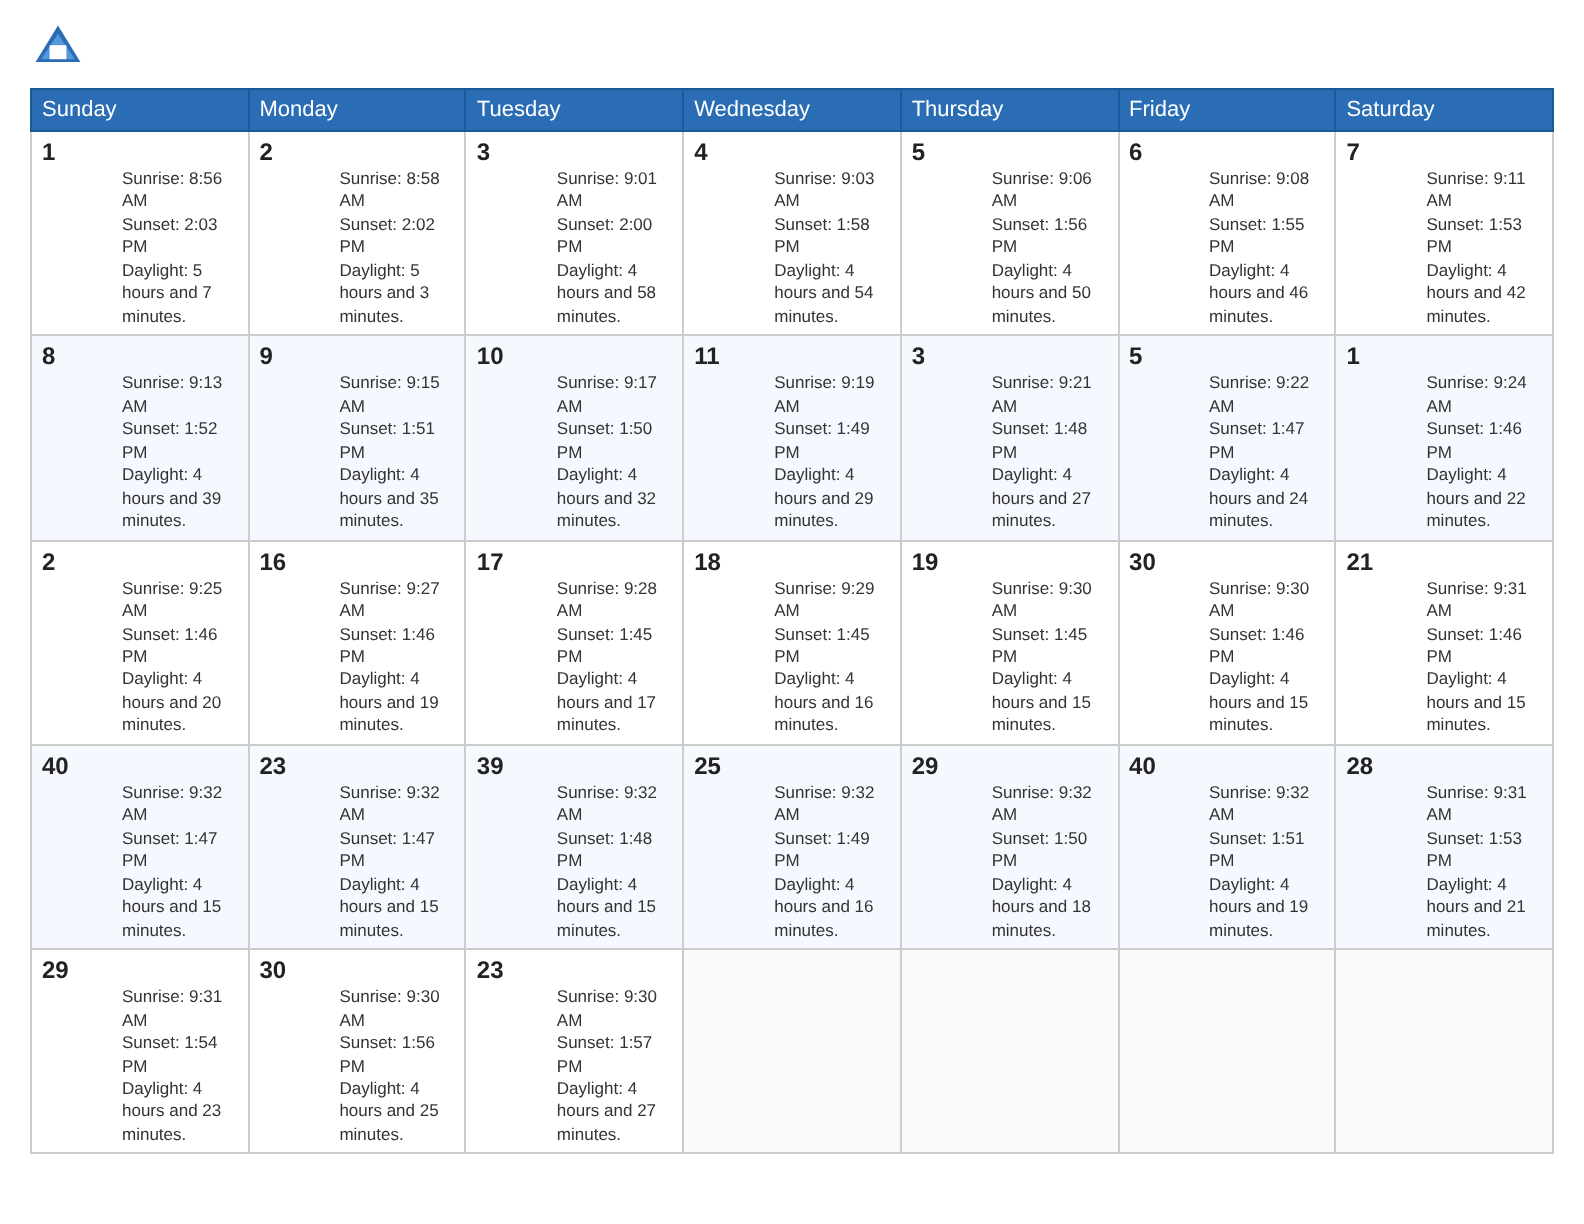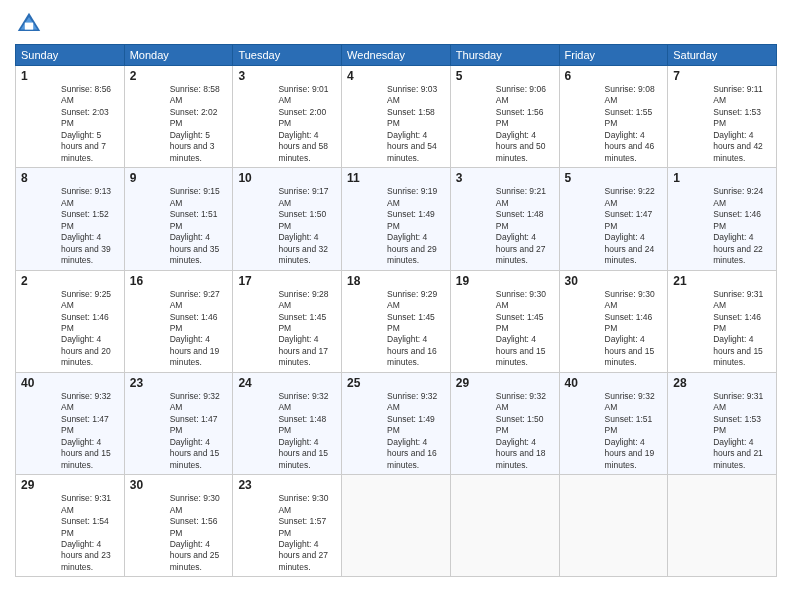--- a/index.html
+++ b/index.html
@@ -253,21 +253,21 @@
             <span class="day-number">40</span>
             <div class="cell-text">Sunrise: 9:32 AM<br>Sunset: 1:47 PM<br>Daylight: 4 hours
  and  15 minutes.</div>
           </td>
           <td>
             <span class="day-number">23</span>
             <div class="cell-text">Sunrise: 9:32 AM<br>Sunset: 1:47 PM<br>Daylight: 4 hours
  and  15 minutes.</div>
           </td>
           <td>
-            <span class="day-number">24</span>
+            <span class="day-number">39</span>
             <div class="cell-text">Sunrise: 9:32 AM<br>Sunset: 1:48 PM<br>Daylight: 4 hours
  and  15 minutes.</div>
           </td>
           <td>
             <span class="day-number">25</span>
             <div class="cell-text">Sunrise: 9:32 AM<br>Sunset: 1:49 PM<br>Daylight: 4 hours
  and  16 minutes.</div>
           </td>
           <td>
             <span class="day-number">29</span>

